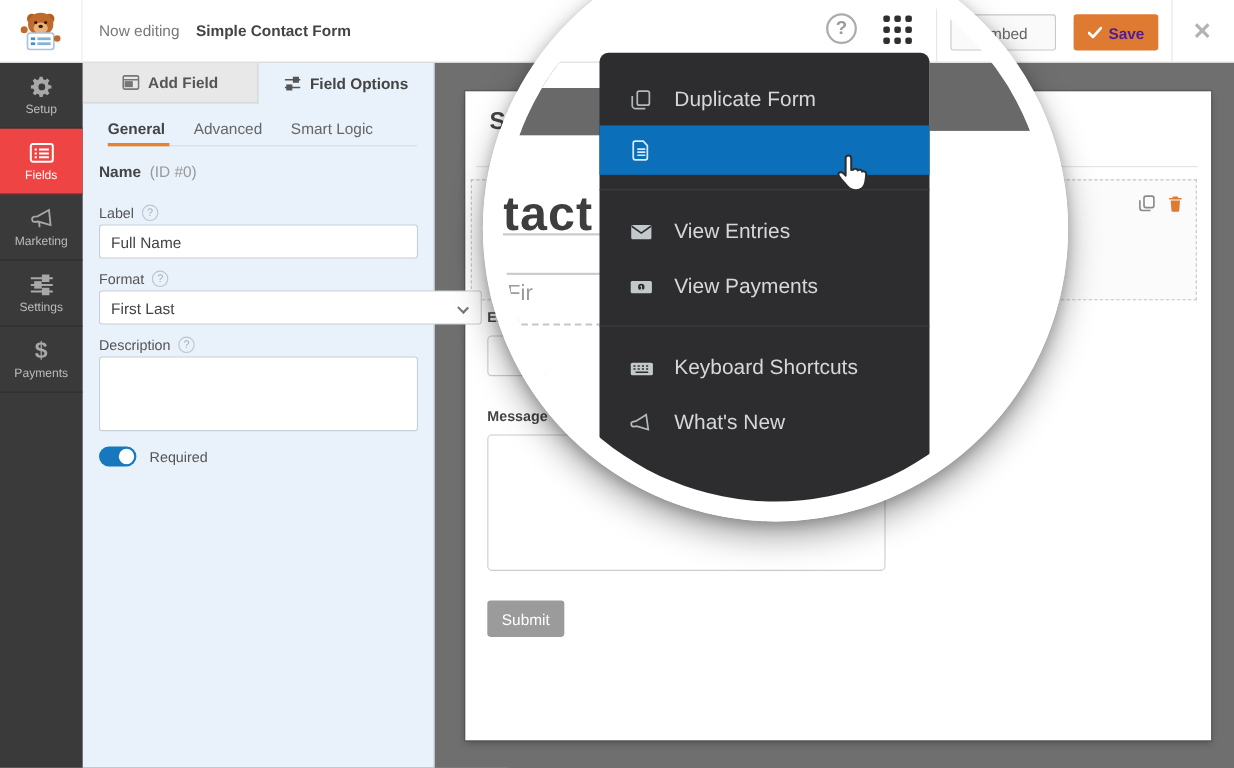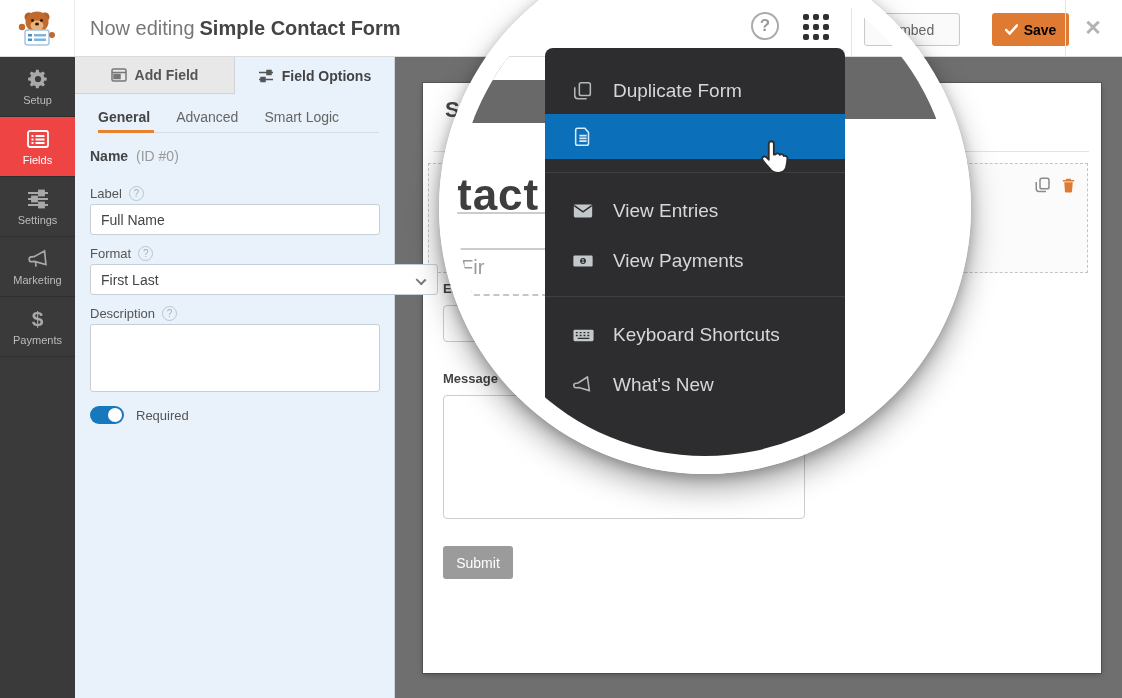--- a/index.html
+++ b/index.html
@@ -2,28 +2,28 @@
 <html><head>
 <meta charset="utf-8">
 <style>
   * { margin:0; padding:0; box-sizing:border-box; }
   html,body { width:1122px; height:698px; }
   body { position:relative; overflow:hidden; font-family:"Liberation Sans",sans-serif; background:#6f6f6f; }
 
   
   .topbar { position:absolute; left:0; top:0; width:1122px; height:57px; background:#fff; border-bottom:1px solid #dcdcdc; z-index:42; }
   .logo-box { position:absolute; left:0; top:0; width:75px; height:56px; border-right:1px solid #ececec; display:flex; align-items:center; justify-content:center; }
-  .editing { position:absolute; left:90px; top:0; height:56px; display:flex; align-items:center; gap:5px; font-size:20px; color:#777; }
+  .editing { position:absolute; left:90px; top:0; height:56px; display:flex; align-items:center; gap:15px; font-size:14px; color:#777; }
   .editing b { color:#444; }
   .help-icon { position:absolute; left:751px; top:12px; width:28px; height:28px; border:2px solid #ababab; border-radius:50%; color:#9a9a9a; font-size:17px; font-weight:bold; display:flex; align-items:center; justify-content:center; }
   .grid-icon { position:absolute; left:803px; top:14px; display:grid; grid-template-columns:repeat(3,6px); grid-template-rows:repeat(3,6px); gap:4px; }
   .grid-icon i { width:6px; height:6px; background:#2f2f2f; border-radius:2px; }
   .vdiv { position:absolute; top:0; width:1px; height:56px; background:#e5e5e5; }
   .embed-btn { position:absolute; left:864px; top:13px; width:96px; height:33px; background:#fafafa; border:1px solid #c9c9c9; border-radius:3px; color:#666; font-size:14px; display:flex; align-items:center; justify-content:center; cursor:pointer; }
-  .save-btn { position:absolute; left:976px; top:13px; width:77px; height:33px; background:#df7a33; border-radius:3px; color:#000000; font-size:14px; font-weight:bold; display:flex; align-items:center; justify-content:center; gap:6px; cursor:pointer;margin-left:16px; }
+  .save-btn { position:absolute; left:976px; top:13px; width:77px; height:33px; background:#df7a33; border-radius:3px; color:#4c1d95; font-size:14px; font-weight:bold; display:flex; align-items:center; justify-content:center; gap:6px; cursor:pointer; }
   .close-btn { position:absolute; left:1080px; top:15px; width:26px; height:26px; color:#b3b3b3; font-size:21px; font-weight:bold; display:flex; align-items:center; justify-content:center; cursor:pointer; }
 
   
   .sidebar { position:absolute; left:0; top:57px; width:75px; bottom:0; background:#3a3a3a; z-index:20; }
   .side-item { height:60px; border-bottom:1px solid #2f2f2f; display:flex; flex-direction:column; align-items:center; justify-content:center; gap:3px; color:#bcbcbc; font-size:11px; cursor:pointer; }
   .side-item .si { height:24px; display:flex; align-items:center; color:#a8a8a8; }
   .side-item.active { background:#ef4444; color:#fff; }
   .side-item.active .si { color:#fff; }
   .hole { fill:#3a3a3a; }
   .dollar { font-size:21px; font-weight:bold; }
@@ -251,37 +251,37 @@
     <span class="si">
       <svg width="24" height="20" viewBox="0 0 24 20" fill="none" stroke="currentColor" stroke-width="1.8">
           <rect x="2" y="2" width="20" height="16" rx="2"></rect>
           <path d="M5.5 7h2M9.5 7h9M5.5 10.5h2M9.5 10.5h9M5.5 14h2M9.5 14h9"></path>
         </svg>
     </span>
     <span>Fields</span>
   </div>
   <div class="side-item">
     <span class="si">
+      <svg width="24" height="22" viewBox="0 0 24 24" fill="none" stroke="currentColor" stroke-width="1.8">
+          <path d="M20 4 8 9H5a2.6 2.6 0 0 0 0 5.2h3L20 19V4z" transform="rotate(-6 12 12)"></path>
+          <path d="M9 15v5" transform="rotate(-6 12 12)"></path>
+        </svg>
+    </span>
+    <span>Marketing</span>
+  </div>
+  <div class="side-item">
+    <span class="si">
       <svg width="24" height="22" viewBox="0 0 24 22" fill="none" stroke="currentColor" stroke-width="1.8">
           <path d="M2 5h20M2 11h20M2 17h20"></path>
           <rect x="13" y="2.5" width="5" height="5" fill="currentColor"></rect>
           <rect x="6" y="8.5" width="5" height="5" fill="currentColor"></rect>
           <rect x="13" y="14.5" width="5" height="5" fill="currentColor"></rect>
         </svg>
     </span>
     <span>Settings</span>
-  </div>
-  <div class="side-item">
-    <span class="si">
-      <svg width="24" height="22" viewBox="0 0 24 24" fill="none" stroke="currentColor" stroke-width="1.8">
-          <path d="M20 4 8 9H5a2.6 2.6 0 0 0 0 5.2h3L20 19V4z" transform="rotate(-6 12 12)"></path>
-          <path d="M9 15v5" transform="rotate(-6 12 12)"></path>
-        </svg>
-    </span>
-    <span>Marketing</span>
   </div>
   <div class="side-item">
     <span class="si dollar">$</span>
     <span>Payments</span>
   </div>
 </div>
 
 <div class="options">
   <div class="tabs">
     <div class="tab inactive">

